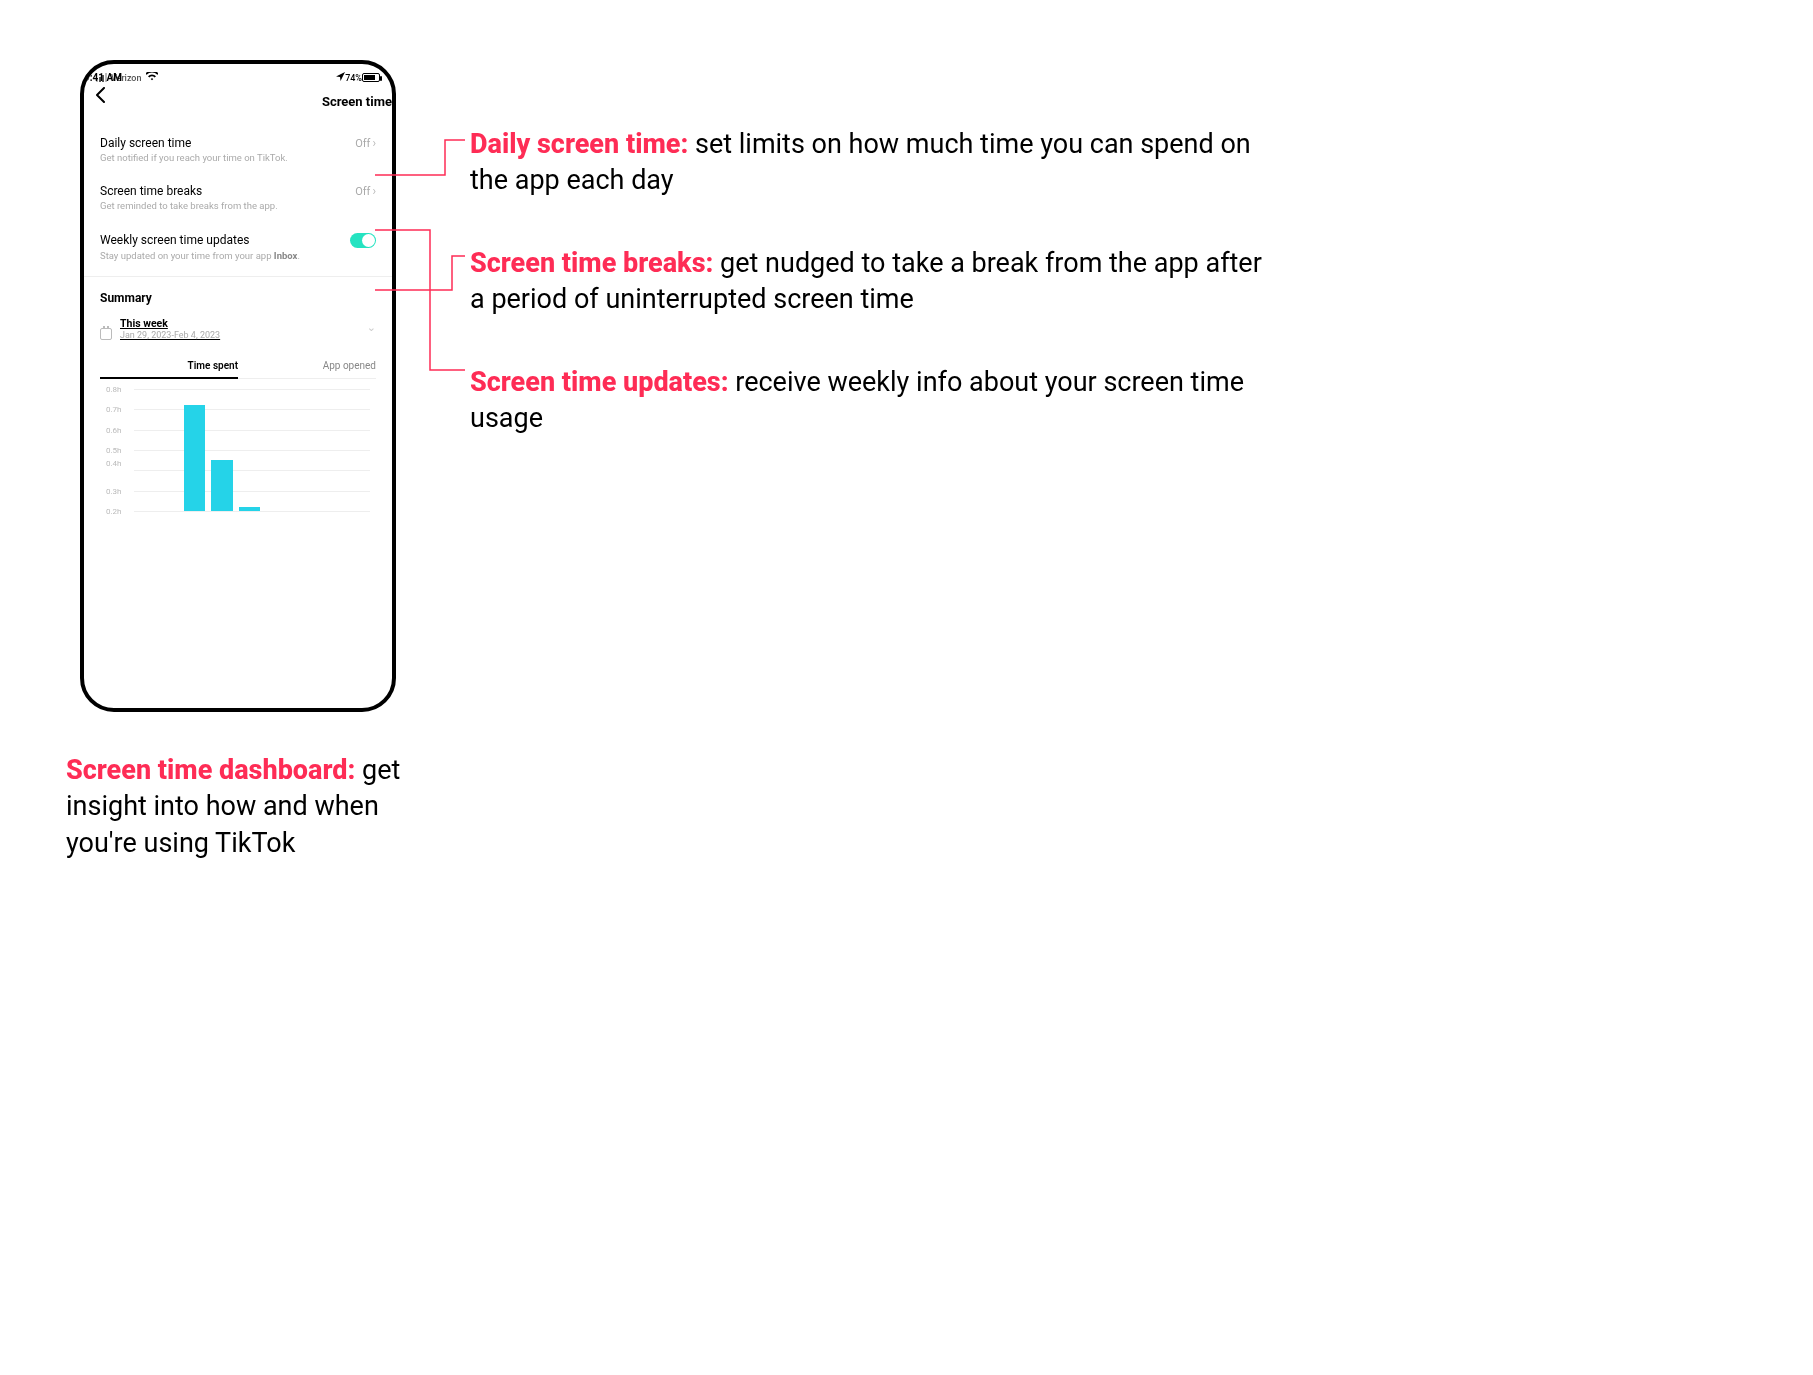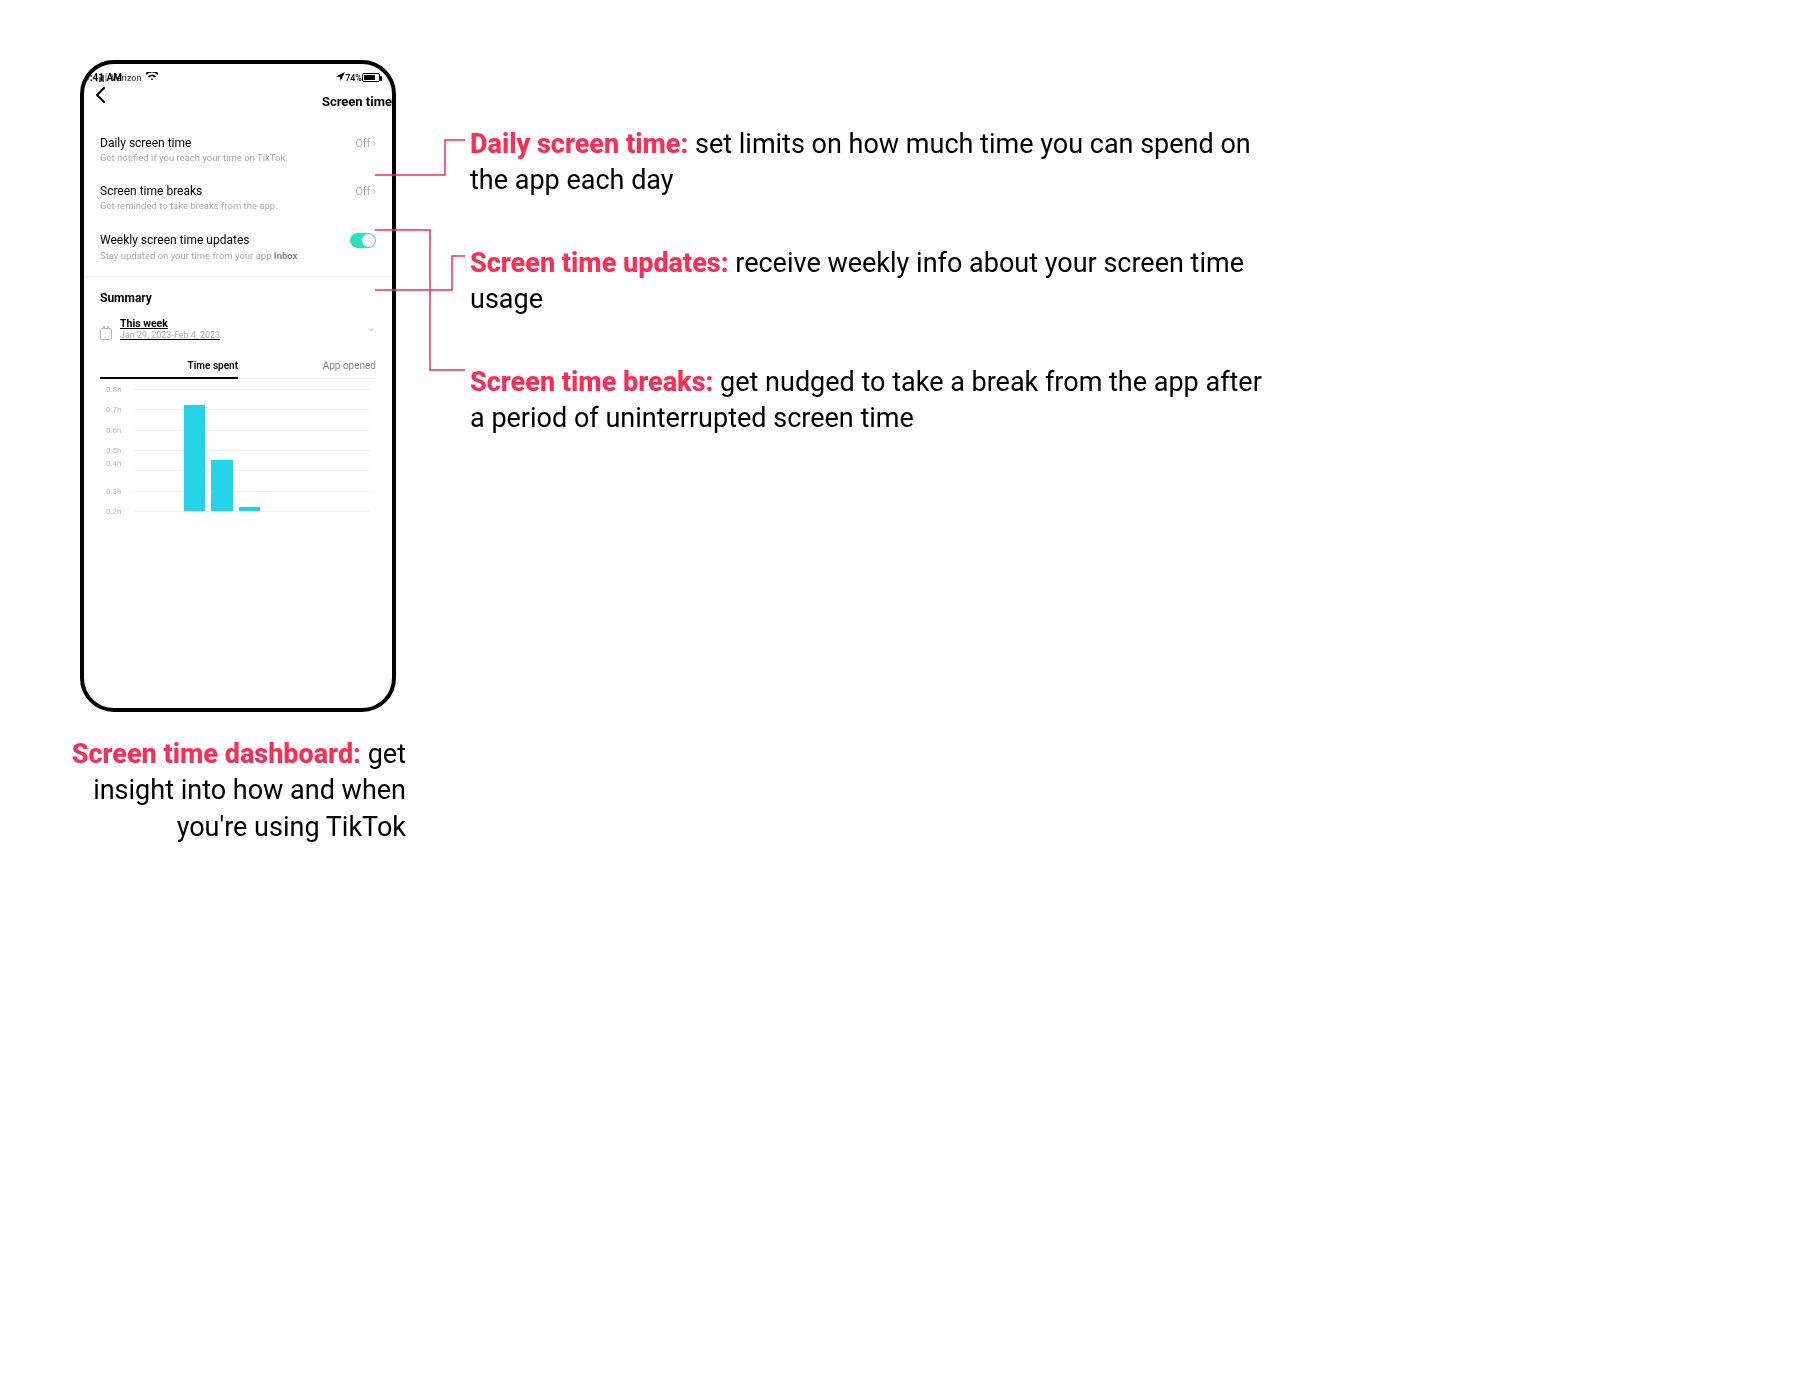--- a/index.html
+++ b/index.html
@@ -127,24 +127,24 @@
     font-size: 27px;
     line-height: 1.35;
     color:#000;
     position: relative;
     margin-bottom: 46px;
     padding-left: 10px;
   }
   .ann .hl { color:#fe2c55; font-weight:800; }
   .dash-caption {
     width: 340px;
-    text-align:right;
+    text-align:left;
     font-size: 27px;
     line-height:1.35;
-    margin-top: 24px;
+    margin-top: 40px;
     margin-left: -4px;
   }
   .dash-caption .hl { color:#fe2c55; font-weight:800; }
   svg.connectors {
     position: absolute;
     left: 0; top: 0;
     pointer-events: none;
     overflow: visible;
   }
 </style>
@@ -285,20 +285,20 @@
     <div class="dash-caption">
       <span class="hl">Screen time dash­board:</span><span> get insight into how and when you're using TikTok</span>
     </div>
   </div>
 
   <div class="annotations">
     <div class="ann">
       <span class="hl">Daily screen time:</span><span> set limits on how much time you can spend on the app each day</span>
     </div>
     <div class="ann">
+      <span class="hl">Screen time breaks:</span><span> get nudged to take a break from the app after a period of uninterrupted screen time</span>
+    </div>
+    <div class="ann">
       <span class="hl">Screen time updates:</span><span> receive weekly info about your screen time usage</span>
     </div>
-    <div class="ann">
-      <span class="hl">Screen time breaks:</span><span> get nudged to take a break from the app after a period of uninterrupted screen time</span>
-    </div>
   </div>
 
 </div>
 
 </body></html>

